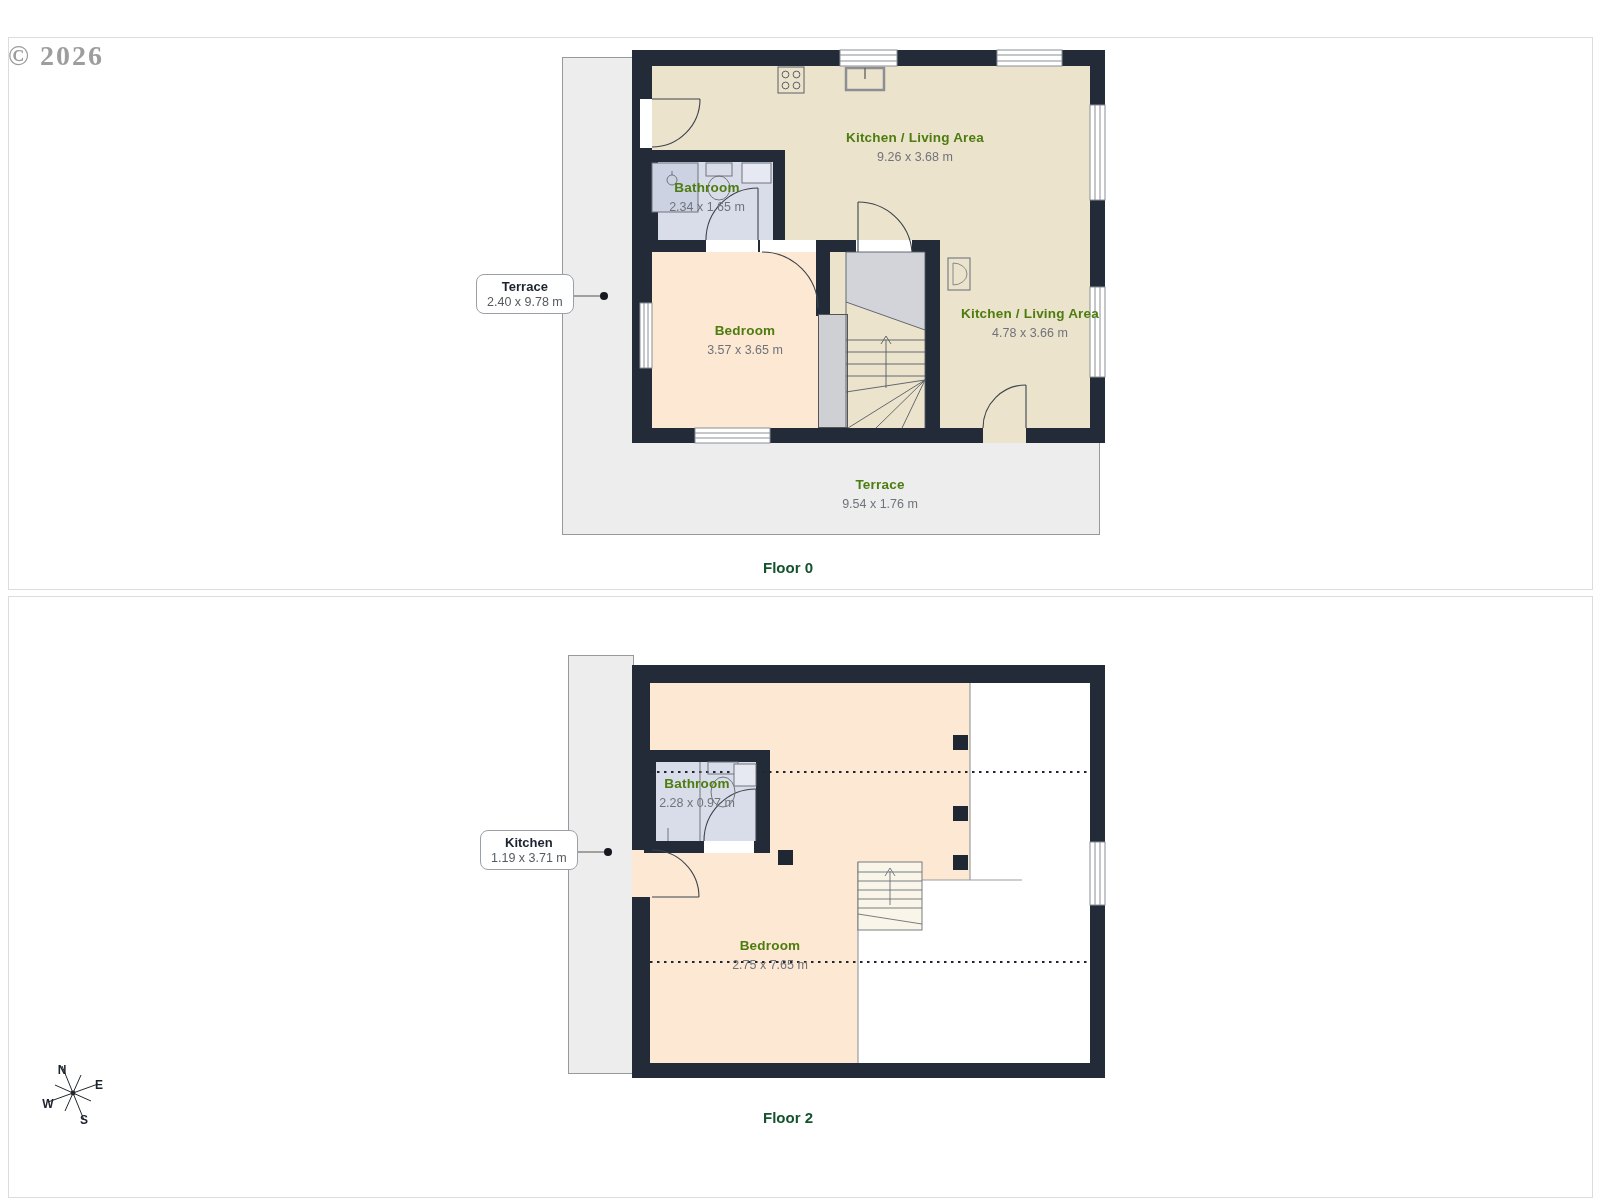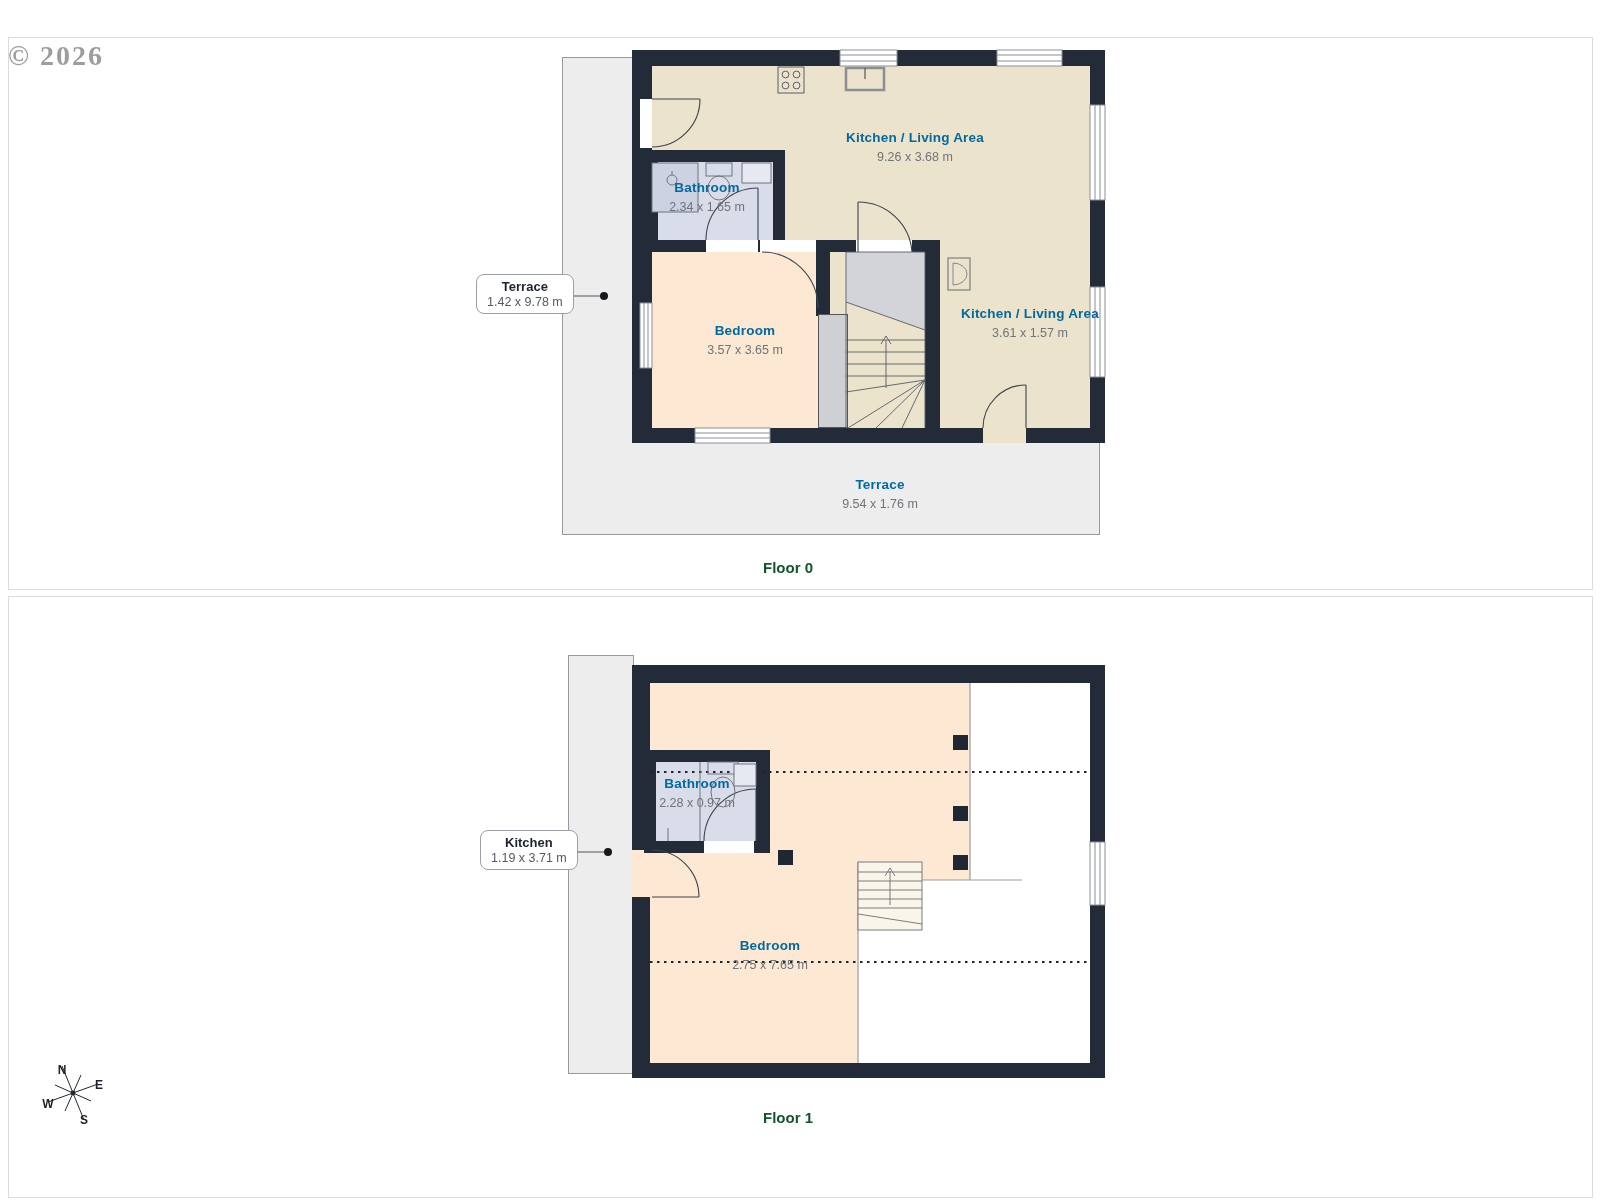--- a/index.html
+++ b/index.html
@@ -9,21 +9,21 @@
   .terrace{background:#ededee;border:1.5px solid #97999c;}
   .wall{background:#232b38;}
   .beige{background:#ece3cd;}
   .peach{background:#fce8d3;}
   .blue{background:#d9dde9;}
   .gapw{background:#ffffff;}
   .closet{background:#cfd0d4;border:1px solid #555;}
   .column{background:#1f2733;}
   .overlay{position:absolute;left:0;top:0;z-index:4;pointer-events:none;}
   .roomlabel{position:absolute;transform:translate(-50%,-50%);text-align:center;z-index:6;white-space:nowrap;}
-  .roomlabel .nm{font-weight:700;font-size:13.5px;color:#0369a1;letter-spacing:.2px;display:block;}
+  .roomlabel .nm{font-weight:700;font-size:13.5px;color:#4d7c0f;letter-spacing:.2px;display:block;}
   .roomlabel .dm{font-size:12.5px;color:#6f747b;display:block;margin-top:5px;}
   .floorlabel{position:absolute;transform:translate(-50%,-50%);font-weight:700;font-size:15px;color:#14532d;z-index:6;}
   .callout{position:absolute;background:#fff;border:1.5px solid #9aa0a6;border-radius:8px;padding:4px 10px;text-align:center;z-index:7;white-space:nowrap;}
   .callout .nm{font-weight:700;font-size:13px;color:#1d2430;display:block;}
   .callout .dm{font-size:12.5px;color:#555a61;display:block;margin-top:1px;}
   .watermark{position:absolute;left:8px;top:40px;font-family:"Liberation Serif",serif;font-weight:700;font-size:28px;color:#8d8d8d;opacity:.85;z-index:8;letter-spacing:2px;}
   .compasslbl{font-weight:700;font-size:12px;fill:#1b222e;}
 </style>
 </head>
 <body>
@@ -221,39 +221,39 @@
   <div class="roomlabel" style="left:707px;top:197px;">
     <span class="nm">Bathroom</span>
     <span class="dm">2.34 x 1.65 m</span>
   </div>
   <div class="roomlabel" style="left:745px;top:340px;">
     <span class="nm">Bedroom</span>
     <span class="dm">3.57 x 3.65 m</span>
   </div>
   <div class="roomlabel" style="left:1030px;top:323px;">
     <span class="nm">Kitchen / Living Area</span>
-    <span class="dm">3.61 x 1.57 m</span>
+    <span class="dm">4.78 x 3.66 m</span>
   </div>
   <div class="roomlabel" style="left:880px;top:494px;">
     <span class="nm">Terrace</span>
     <span class="dm">9.54 x 1.76 m</span>
   </div>
   <div class="callout" style="left:476px;top:274px;">
     <span class="nm">Terrace</span>
-    <span class="dm">1.42 x 9.78 m</span>
+    <span class="dm">2.40 x 9.78 m</span>
   </div>
   <div class="floorlabel" style="left:788px;top:567px;">Floor 0</div>
 
   <div class="roomlabel" style="left:697px;top:793px;">
     <span class="nm">Bathroom</span>
     <span class="dm">2.28 x 0.97 m</span>
   </div>
   <div class="roomlabel" style="left:770px;top:955px;">
     <span class="nm">Bedroom</span>
     <span class="dm">2.75 x 7.65 m</span>
   </div>
   <div class="callout" style="left:480px;top:830px;">
     <span class="nm">Kitchen</span>
     <span class="dm">1.19 x 3.71 m</span>
   </div>
-  <div class="floorlabel" style="left:788px;top:1117px;">Floor 1</div>
+  <div class="floorlabel" style="left:788px;top:1117px;">Floor 2</div>
 
 </div>
 
 </body></html>

